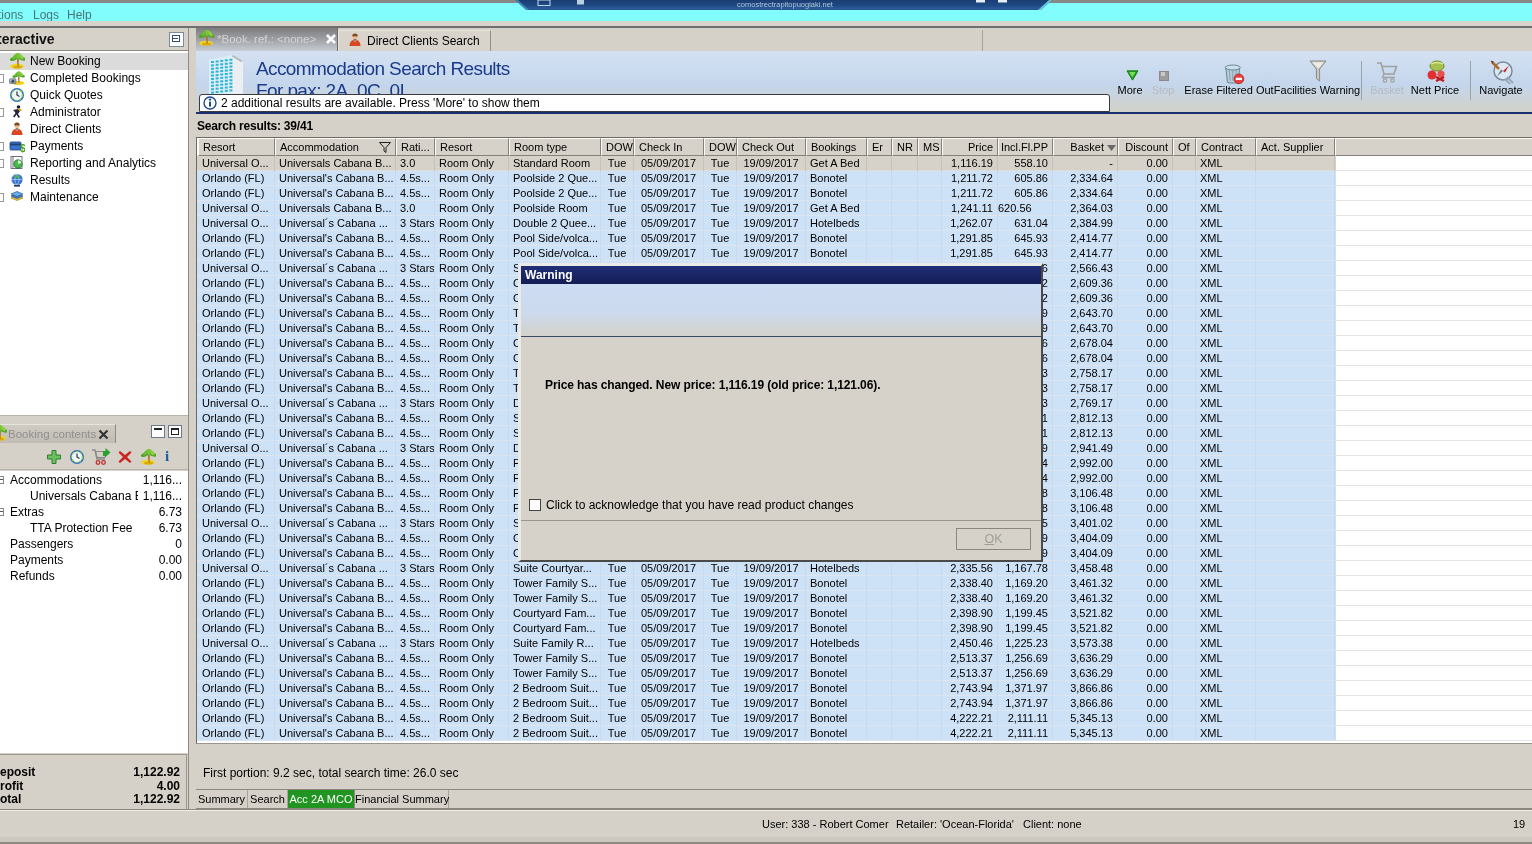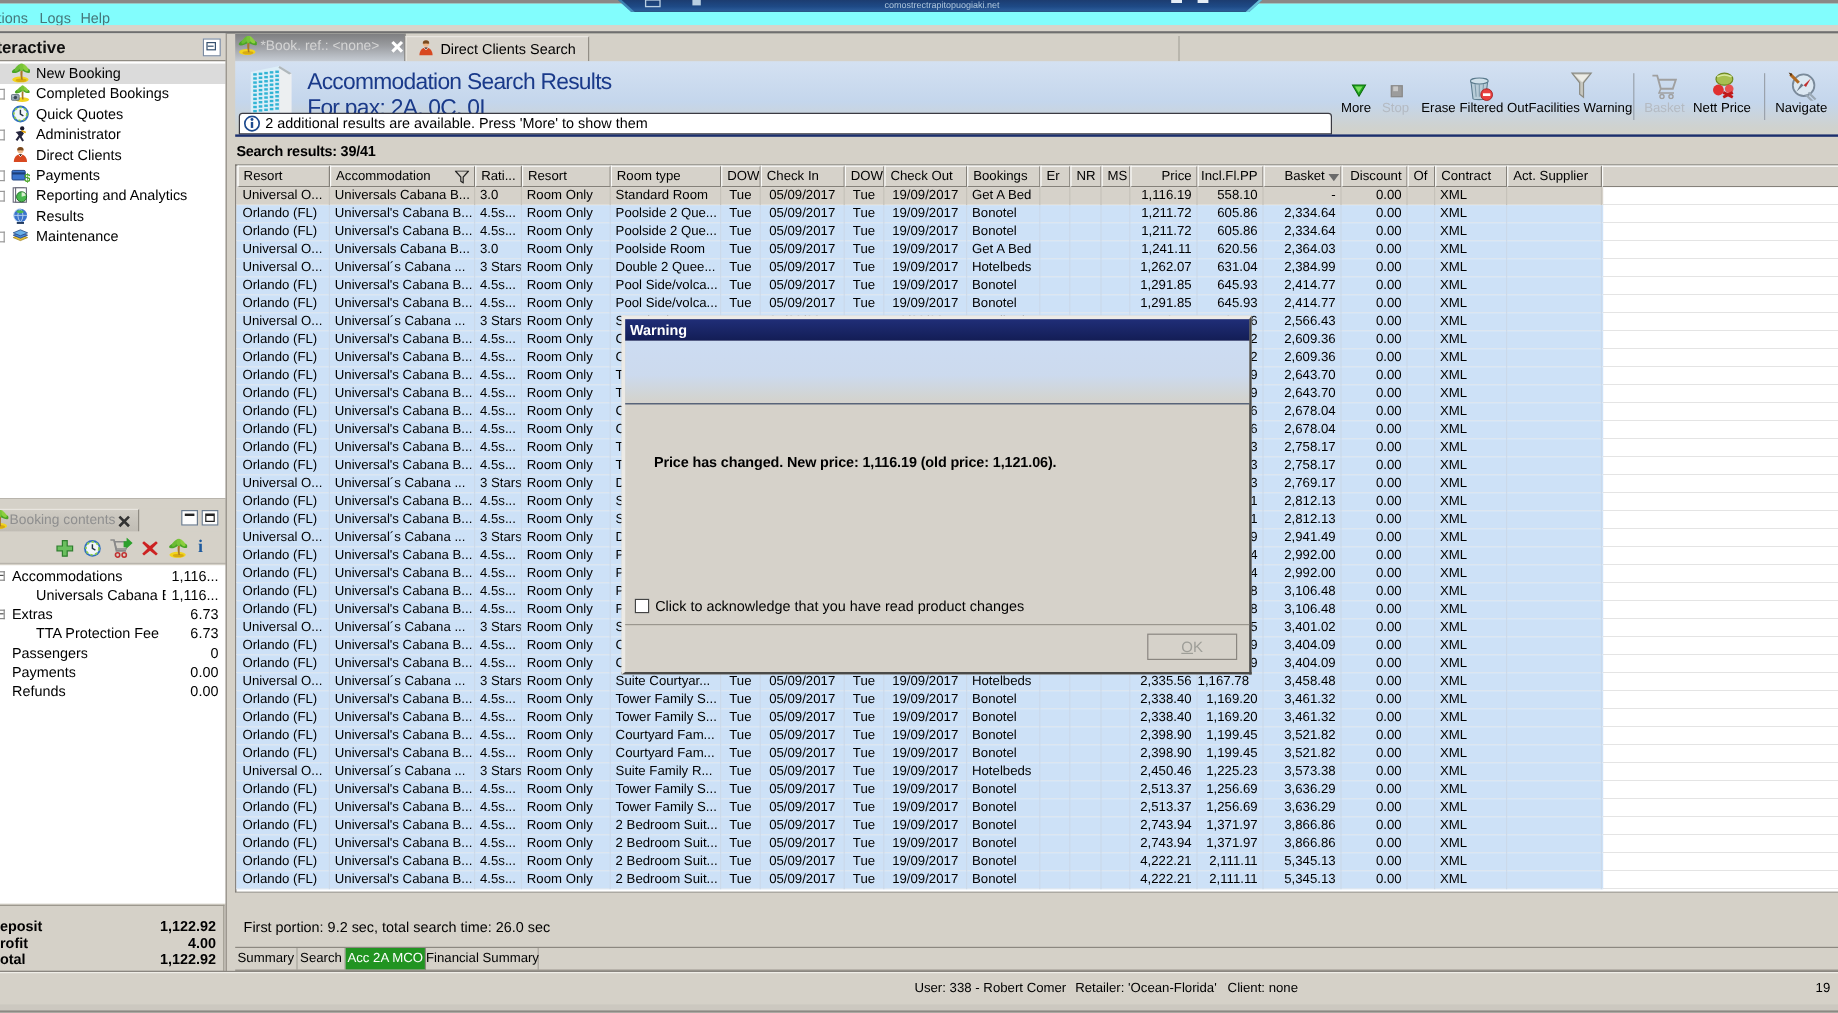--- a/index.html
+++ b/index.html
@@ -448,21 +448,21 @@
       <div class="c" style="left:312px;width:92px;padding-left:4px;">Poolside Room</div>
       <div class="c" style="left:404px;width:33px;text-align:center;">Tue</div>
       <div class="c" style="left:437px;width:70px;text-align:center;">05/09/2017</div>
       <div class="c" style="left:507px;width:33px;text-align:center;">Tue</div>
       <div class="c" style="left:540px;width:69px;text-align:center;">19/09/2017</div>
       <div class="c" style="left:609px;width:61px;padding-left:4px;">Get A Bed</div>
       <div class="c" style="left:670px;width:25px;padding-left:4px;"></div>
       <div class="c" style="left:695px;width:26px;padding-left:4px;"></div>
       <div class="c" style="left:721px;width:24px;padding-left:4px;"></div>
       <div class="c" style="left:745px;width:56px;text-align:right;padding-right:4px;">1,241.11</div>
-      <div class="c" style="left:801px;width:55px;text-align:right;padding-right:4px;">620.56</div>
+      <div class="c" style="left:801px;width:55px;padding-right:4px;">620.56</div>
       <div class="c" style="left:856px;width:65px;text-align:right;padding-right:4px;">2,364.03</div>
       <div class="c" style="left:921px;width:55px;text-align:right;padding-right:4px;">0.00</div>
       <div class="c" style="left:976px;width:23px;padding-left:4px;"></div>
       <div class="c" style="left:999px;width:60px;padding-left:4px;">XML</div>
       <div class="c" style="left:1059px;width:79px;padding-left:4px;"></div>
     </div>
     <div class="row rblue" style="top:216px;width:1139px;">
       <div class="c" style="left:1px;width:77px;padding-left:4px;">Universal O...</div>
       <div class="c" style="left:78px;width:121px;padding-left:4px;">Universal´s Cabana ...</div>
       <div class="c" style="left:199px;width:39px;padding-left:4px;">3 Stars</div>
@@ -976,21 +976,21 @@
       <div class="c" style="left:312px;width:92px;padding-left:4px;">Suite Courtyar...</div>
       <div class="c" style="left:404px;width:33px;text-align:center;">Tue</div>
       <div class="c" style="left:437px;width:70px;text-align:center;">05/09/2017</div>
       <div class="c" style="left:507px;width:33px;text-align:center;">Tue</div>
       <div class="c" style="left:540px;width:69px;text-align:center;">19/09/2017</div>
       <div class="c" style="left:609px;width:61px;padding-left:4px;">Hotelbeds</div>
       <div class="c" style="left:670px;width:25px;padding-left:4px;"></div>
       <div class="c" style="left:695px;width:26px;padding-left:4px;"></div>
       <div class="c" style="left:721px;width:24px;padding-left:4px;"></div>
       <div class="c" style="left:745px;width:56px;text-align:right;padding-right:4px;">2,335.56</div>
-      <div class="c" style="left:801px;width:55px;padding-right:4px;">1,167.78</div>
+      <div class="c" style="left:801px;width:55px;text-align:right;padding-right:4px;">1,167.78</div>
       <div class="c" style="left:856px;width:65px;text-align:right;padding-right:4px;">3,458.48</div>
       <div class="c" style="left:921px;width:55px;text-align:right;padding-right:4px;">0.00</div>
       <div class="c" style="left:976px;width:23px;padding-left:4px;"></div>
       <div class="c" style="left:999px;width:60px;padding-left:4px;">XML</div>
       <div class="c" style="left:1059px;width:79px;padding-left:4px;"></div>
     </div>
     <div class="row rblue" style="top:576px;width:1139px;">
       <div class="c" style="left:1px;width:77px;padding-left:4px;">Orlando (FL)</div>
       <div class="c" style="left:78px;width:121px;padding-left:4px;">Universal's Cabana B...</div>
       <div class="c" style="left:199px;width:39px;padding-left:4px;">4.5s...</div>

